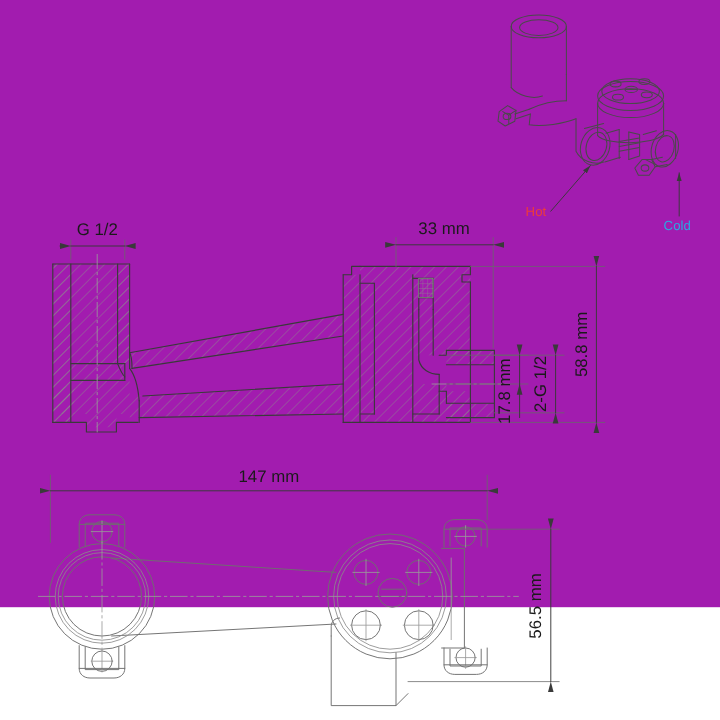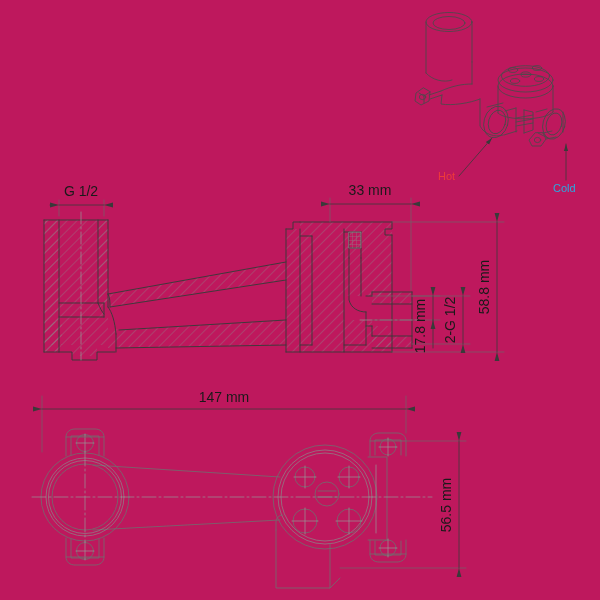--- a/index.html
+++ b/index.html
@@ -1,18 +1,18 @@
 <!DOCTYPE html>
 <html><head>
 <meta charset="utf-8">
 <style>
   html,body{margin:0;padding:0;background:#ffffff;}
   body{width:600px;height:600px;overflow:hidden;
        font-family:"Liberation Sans","DejaVu Sans",sans-serif;}
-  #sheet{position:relative;width:600px;height:600px;background:#be185d;}
+  #sheet{position:relative;width:600px;height:506px;background:#a21caf;}
   svg{display:block;}
   .dimtxt{font-family:"Liberation Sans","DejaVu Sans",sans-serif;
           font-size:14px;fill:#1a1a1a;}
   .hotlbl{font-family:"Liberation Sans","DejaVu Sans",sans-serif;
           font-size:11px;}
   .coldlbl{font-family:"Liberation Sans","DejaVu Sans",sans-serif;
           font-size:11px;}
 </style>
 </head>
 <body>

